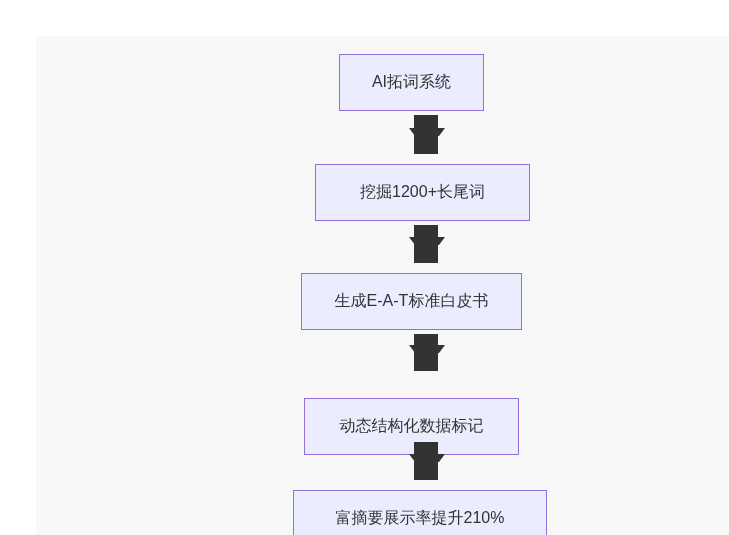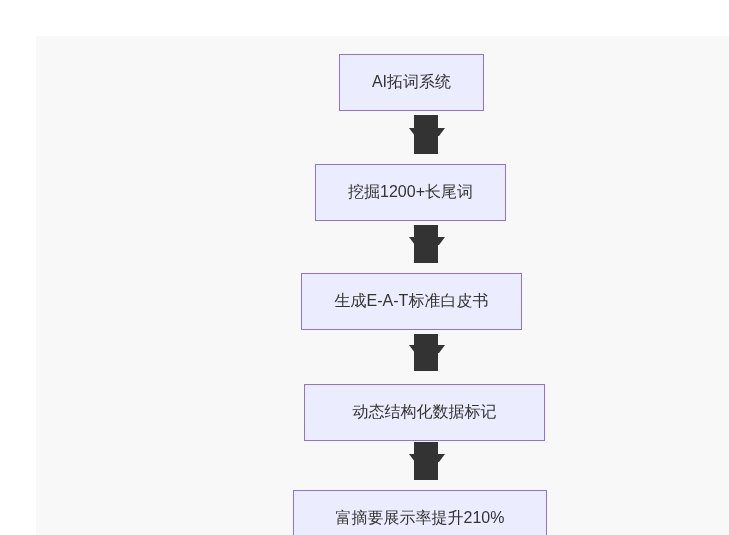--- a/index.html
+++ b/index.html
@@ -20,23 +20,23 @@
     border: 1.5px solid #9370db;
     color: #333333;
     font-size: 16px;
     display: flex;
     align-items: center;
     justify-content: center;
     text-align: center;
     white-space: nowrap;
   }
   .n1 { left: 299px; top: 14px;  width: 145px; }
-  .n2 { left: 275px; top: 124px; width: 191px; }
+  .n2 { left: 275px; top: 124px; width: 215px; }
   .n3 { left: 261px; top: 233px; width: 221px; text-align: right; }
-  .n4 { left: 264px; top: 344px; width: 241px; }
+  .n4 { left: 264px; top: 358px; width: 215px; }
   .n5 { left: 253px; top: 450px; width: 254px; }
   .arrow {
     position: absolute;
     left: 365px;
     width: 12px;
   }
   .a1 { top: 71px;  height: 53px; }
   .a2 { top: 181px; height: 52px; }
   .a3 { top: 290px; height: 51px; }
   .a4 { top: 398px; height: 52px; }

